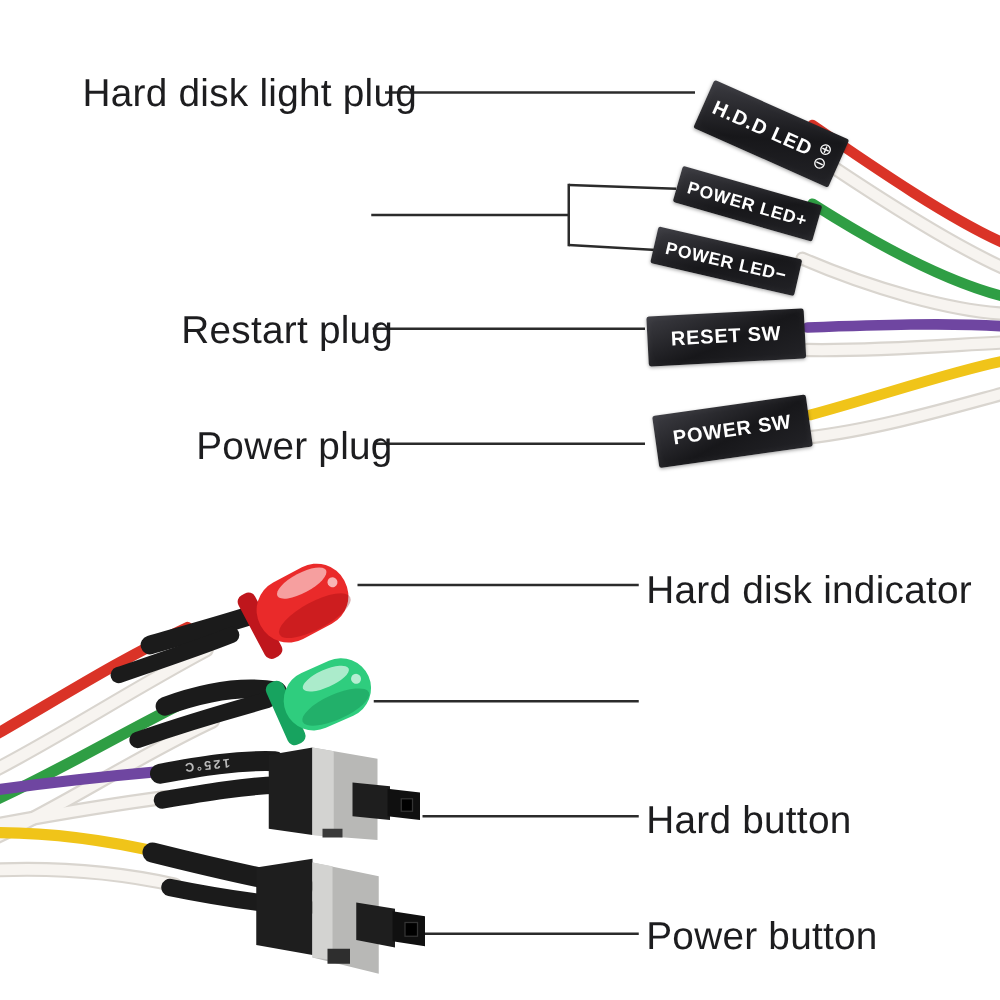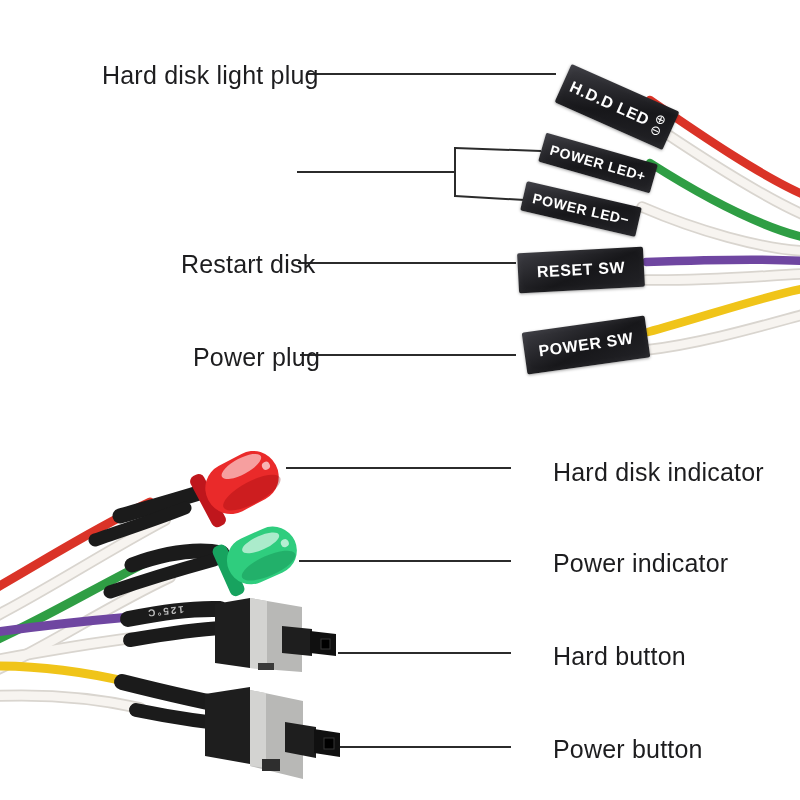--- a/index.html
+++ b/index.html
@@ -2,22 +2,22 @@
 <html style="--wire-red: #da3327; --wire-green: #2f9e44; --wire-purple: #6f46a1; --wire-yellow: #f0c419; --wire-white: #f7f4f0; --wire-white-edge: #d9d5cf; --sleeve-black: #1b1b1b; --connector-text: #ffffff; --led-red: #ea2a2a; --led-red-dark: #bf161c; --led-green: #2fcd7e; --led-green-dark: #17a35f; --button-gray: #b8b8b6; --button-gray-light: #d3d3d1; --button-black: #1e1e1e; --label-text: #1d1d1f; --callout-line: #2b2b2b;"><head>
 <meta charset="utf-8">
 <style>
   html,body{margin:0;padding:0;background:#fff;}
   .canvas{
     position:relative;width:800px;height:800px;background:#ffffff;
     overflow:hidden;font-family:"Liberation Sans",sans-serif;
   }
   .gfx{position:absolute;left:0;top:0;}
   .lbl{
-    position:absolute;font-size:25px;line-height:30px;white-space:nowrap;
-    color:var(--label-text,#1d1d1f);letter-spacing:.2px;margin-left:36px;
+    position:absolute;font-size:31px;line-height:30px;white-space:nowrap;
+    color:var(--label-text,#1d1d1f);letter-spacing:.2px;
   }
   .connector{
     position:absolute;display:flex;align-items:center;justify-content:center;gap:5px;
     color:var(--connector-text,#ffffff);font-weight:700;border-radius:2px;
     background:linear-gradient(160deg,#3c3c42 0%,#17171a 55%,#232327 100%);
     box-shadow:0 1px 3px rgba(0,0,0,.35), inset 0 0 8px rgba(255,255,255,.06);
     letter-spacing:.6px;
   }
   .sym{display:flex;flex-direction:column;font-weight:400;font-size:13px;line-height:12px;}
   .tube-mark{
@@ -139,25 +139,24 @@
 
     <g fill="none" stroke-width="2">
       <path class="cl" d="M 286,468 H 511"></path>
       <path class="cl" d="M 299,561 H 511"></path>
       <path class="cl" d="M 338,653 H 511"></path>
       <path class="cl" d="M 340,747 H 511"></path>
     </g>
   </svg>
 
   <div class="lbl" style="left:66px;top:60px">Hard disk light plug</div>
-  <div class="lbl" style="left:145px;top:249px">Restart disk</div>
+  <div class="lbl" style="left:145px;top:249px">Restart plug</div>
   <div class="lbl" style="left:157px;top:342px">Power plug</div>
 
   <div class="lbl" style="left:517px;top:457px">Hard disk indicator</div>
-  <div class="lbl" style="left:517px;top:548px">Power indicator</div>
   <div class="lbl" style="left:517px;top:641px">Hard button</div>
   <div class="lbl" style="left:517px;top:734px">Power button</div>
 
   <div class="connector" style="left:558px;top:86px;width:118px;height:42px;font-size:16px;transform:rotate(24deg)">
     <span>H.D.D LED</span>
     <span class="sym">
       <span>⊕</span>
       <span>⊖</span>
     </span>
   </div>

